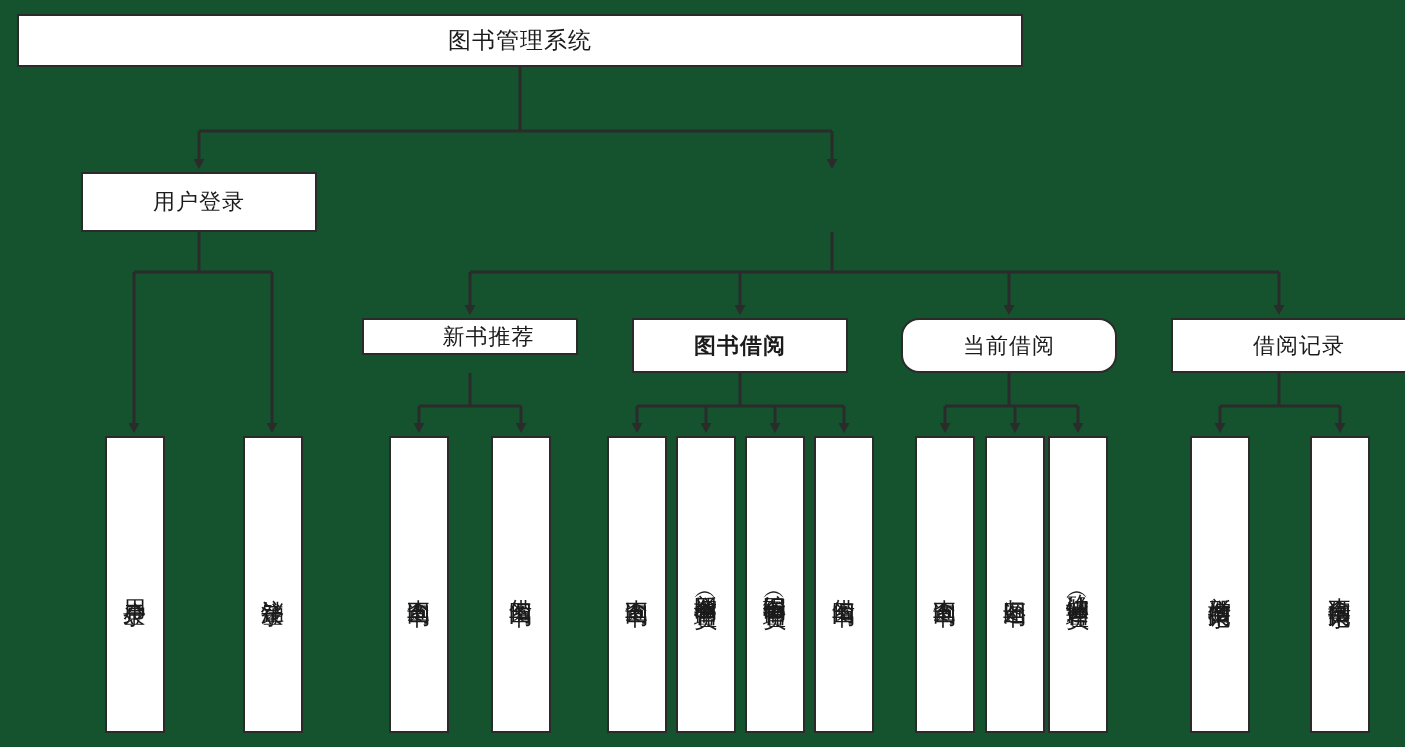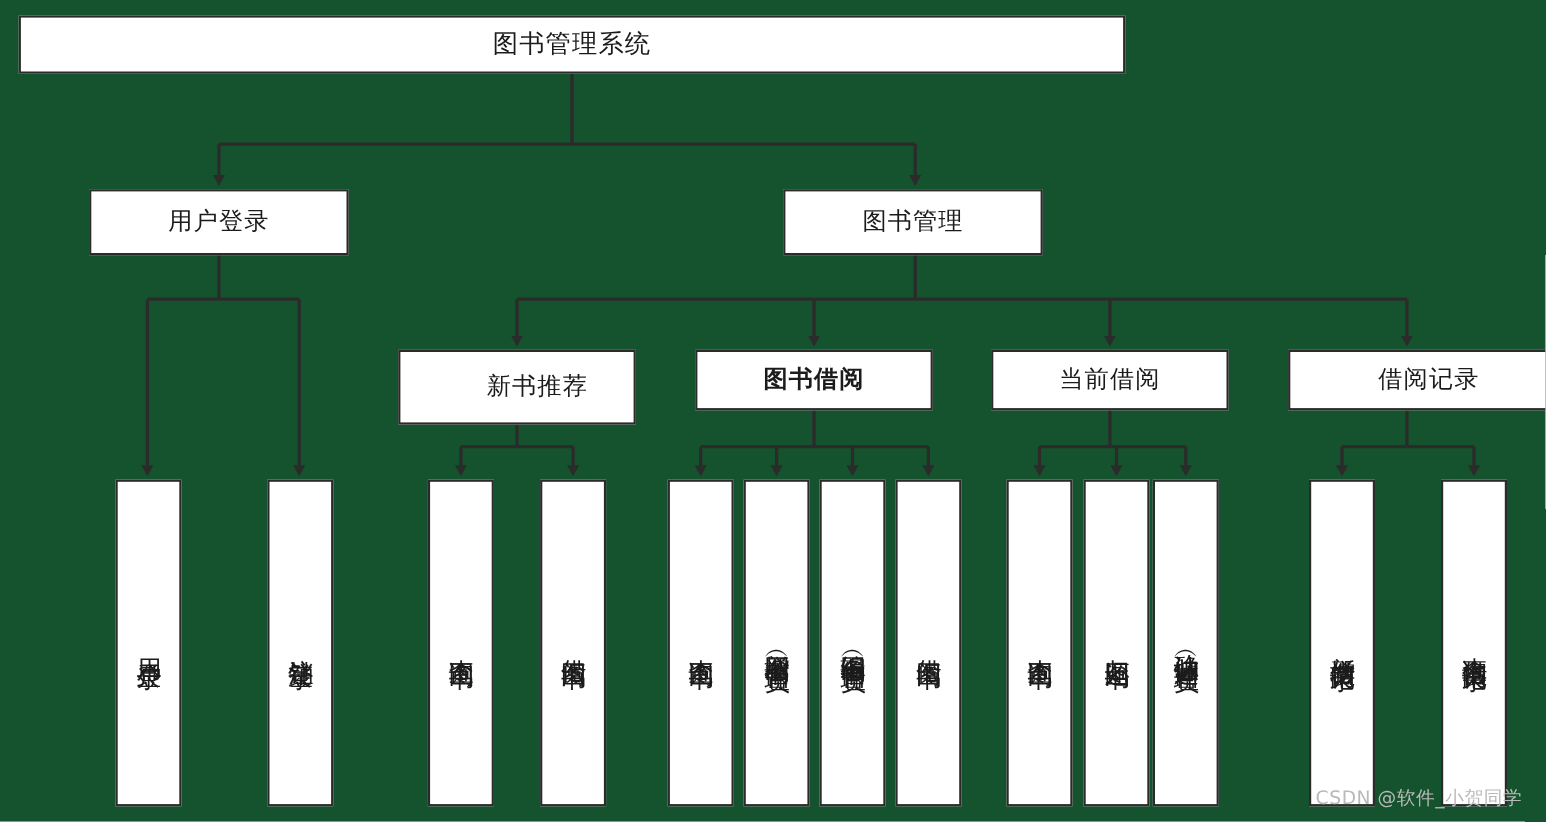--- a/index.html
+++ b/index.html
@@ -117,31 +117,28 @@
     </g>
   </svg>
 
   <div class="node root" style="left:17px; top:14px; width:1006px; height:53px;">
     <span class="label">图书管理系统</span>
   </div>
 
   <div class="node" style="left:81px; top:172px; width:236px; height:60px;">
     <span class="label">用户登录</span>
   </div>
-  <div class="node" style="left:712px; top:172px; width:236px; height:60px;">
-    <span class="label">图书管理</span>
-  </div>
 
-  <div class="node" style="left:362px; top:318px; width:216px; height:68px;padding-left:37px;">
+  <div class="node" style="left:362px; top:318px; width:216px; height:37px;padding-left:37px;">
     <span class="label">新书推荐</span>
   </div>
   <div class="node" style="left:632px; top:318px; width:216px; height:55px;font-weight:bold;">
     <span class="label">图书借阅</span>
   </div>
-  <div class="node" style="left:901px; top:318px; width:216px; height:55px;">
+  <div class="node" style="left:901px; top:318px; width:216px; height:55px;border-radius:18px;">
     <span class="label">当前借阅</span>
   </div>
   <div class="node" style="left:1171px; top:318px; width:256px; height:55px;">
     <span class="label">借阅记录</span>
   </div>
 
   <div class="node vertical" style="left:105px; top:436px; width:60px; height:297px;">
     <span class="label">用户登录</span>
   </div>
   <div class="node vertical" style="left:243px; top:436px; width:60px; height:297px;">
@@ -178,15 +175,14 @@
     <span class="label">确认归还（管理员）</span>
   </div>
 
   <div class="node vertical" style="left:1190px; top:436px; width:60px; height:297px;">
     <span class="label">新增借阅记录</span>
   </div>
   <div class="node vertical" style="left:1310px; top:436px; width:60px; height:297px;">
     <span class="label">查询借阅记录</span>
   </div>
 
-  <div class="watermark" style="left:1196px; top:714px;">CSDN @软件_小贺同学</div>
 
 </div>
 
 </body></html>

